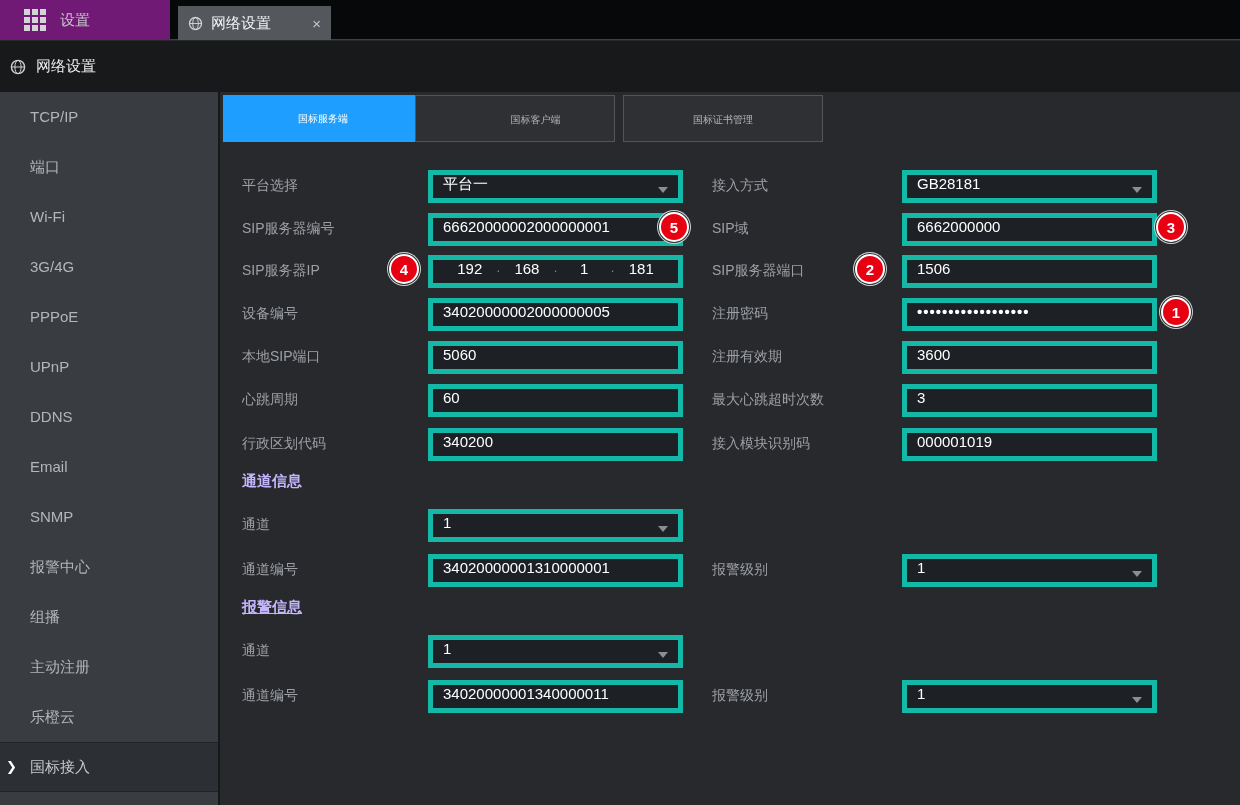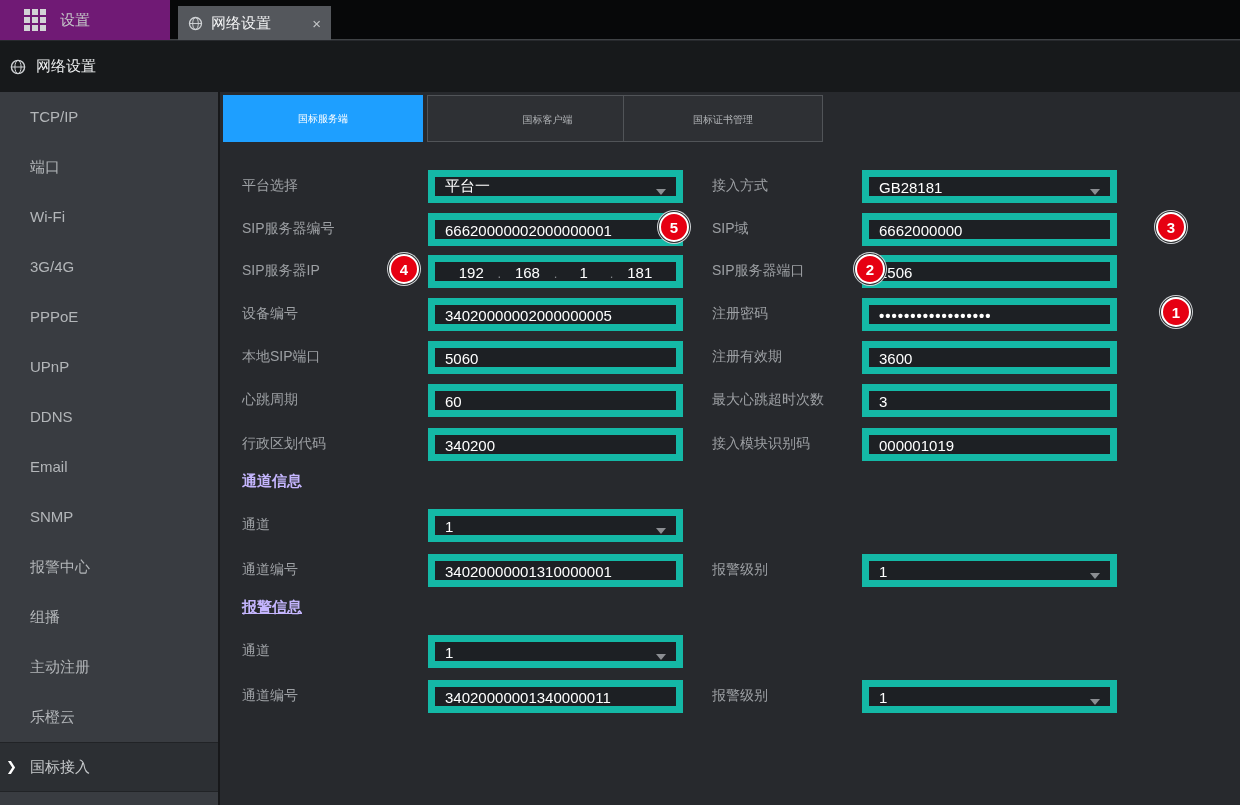--- a/index.html
+++ b/index.html
@@ -31,23 +31,23 @@
   .side-arrow{position:absolute;left:6px;top:0;color:#ffffff;font-size:13px;font-weight:bold;}
   
   .content{position:absolute;left:220px;top:92px;width:1020px;height:713px;}
   .tab{position:absolute;top:3px;width:200px;height:47px;line-height:47px;text-align:center;
        font-size:10px;box-sizing:border-box;cursor:pointer;}
   .tab.active{background:#1e9fff;color:#ffffff;}
   .tab.inactive{background:#2e3034;color:#b2b5b8;border:1px solid #515458;}
   .row{position:absolute;left:0;width:100%;height:30px;}
   .flabel{position:absolute;top:0;height:30px;line-height:30px;font-size:14px;color:#9da0a4;white-space:nowrap;}
   .flabel.left{left:22px;} .flabel.right{left:492px;}
-  .field{position:absolute;top:0;width:255px;height:33px;background:#1d2024;border:7px solid #14b8a6;
-         box-sizing:border-box;display:flex;align-items:flex-end;padding:0 10px;font-size:15px;color:#ffffff;}
-  .field.left{left:208px;} .field.right{left:642px;}
+  .field{position:absolute;top:0;width:255px;height:33px;background:#1d2024;border:5px solid #14b8a6;
+         box-sizing:border-box;display:flex;align-items:flex-start;padding:0 10px;font-size:15px;color:#ffffff;}
+  .field.left{left:208px;} .field.right{left:682px;}
   .field.select{cursor:pointer;}
   .fvalue{white-space:nowrap;overflow:hidden;}
   .fvalue.password{letter-spacing:1px;font-weight:bold;}
   .arrow-down{position:absolute;right:10px;top:12px;width:0;height:0;
               border-left:5px solid transparent;border-right:5px solid transparent;border-top:6px solid #8b8e92;}
   .ip-seg{flex:1;text-align:center;}
   .ip-dot{color:#85888c;font-size:13px;flex:0 0 auto;}
   .section-title{position:absolute;left:22px;font-size:15px;font-weight:bold;color:#c4b5fd;white-space:nowrap;}
   .badge{position:absolute;width:26px;height:26px;border-radius:50%;background:#e60012;border:2px solid #ffffff;
          box-shadow:0 0 0 1px #2a2c2e,0 0 0 2px #cfd2d5;color:#ffffff;font-size:15px;font-weight:bold;
@@ -109,21 +109,21 @@
       <div class="side-item"><span>SNMP</span></div>
       <div class="side-item"><span>报警中心</span></div>
       <div class="side-item"><span>组播</span></div>
       <div class="side-item"><span>主动注册</span></div>
       <div class="side-item"><span>乐橙云</span></div>
       <div class="side-item active"><span class="side-arrow">❯</span><span>国标接入</span></div>
     </div>
 
   <div class="content" id="content">
       <div class="tab active" style="left: 3px;">国标服务端</div>
-      <div class="tab inactive" style="left: 207px; padding-left: 41px;">国标客户端</div>
+      <div class="tab inactive" style="left: 195px; padding-left: 41px;">国标客户端</div>
       <div class="tab inactive" style="left: 403px;">国标证书管理</div>
       <div class="row" style="top: 78px;">
         <div class="flabel left">平台选择</div>
         <div class="field left select">
           <span class="fvalue">平台一</span>
           <span class="arrow-down"></span>
         </div>
         <div class="flabel right">接入方式</div>
         <div class="field right select">
           <span class="fvalue">GB28181</span>

